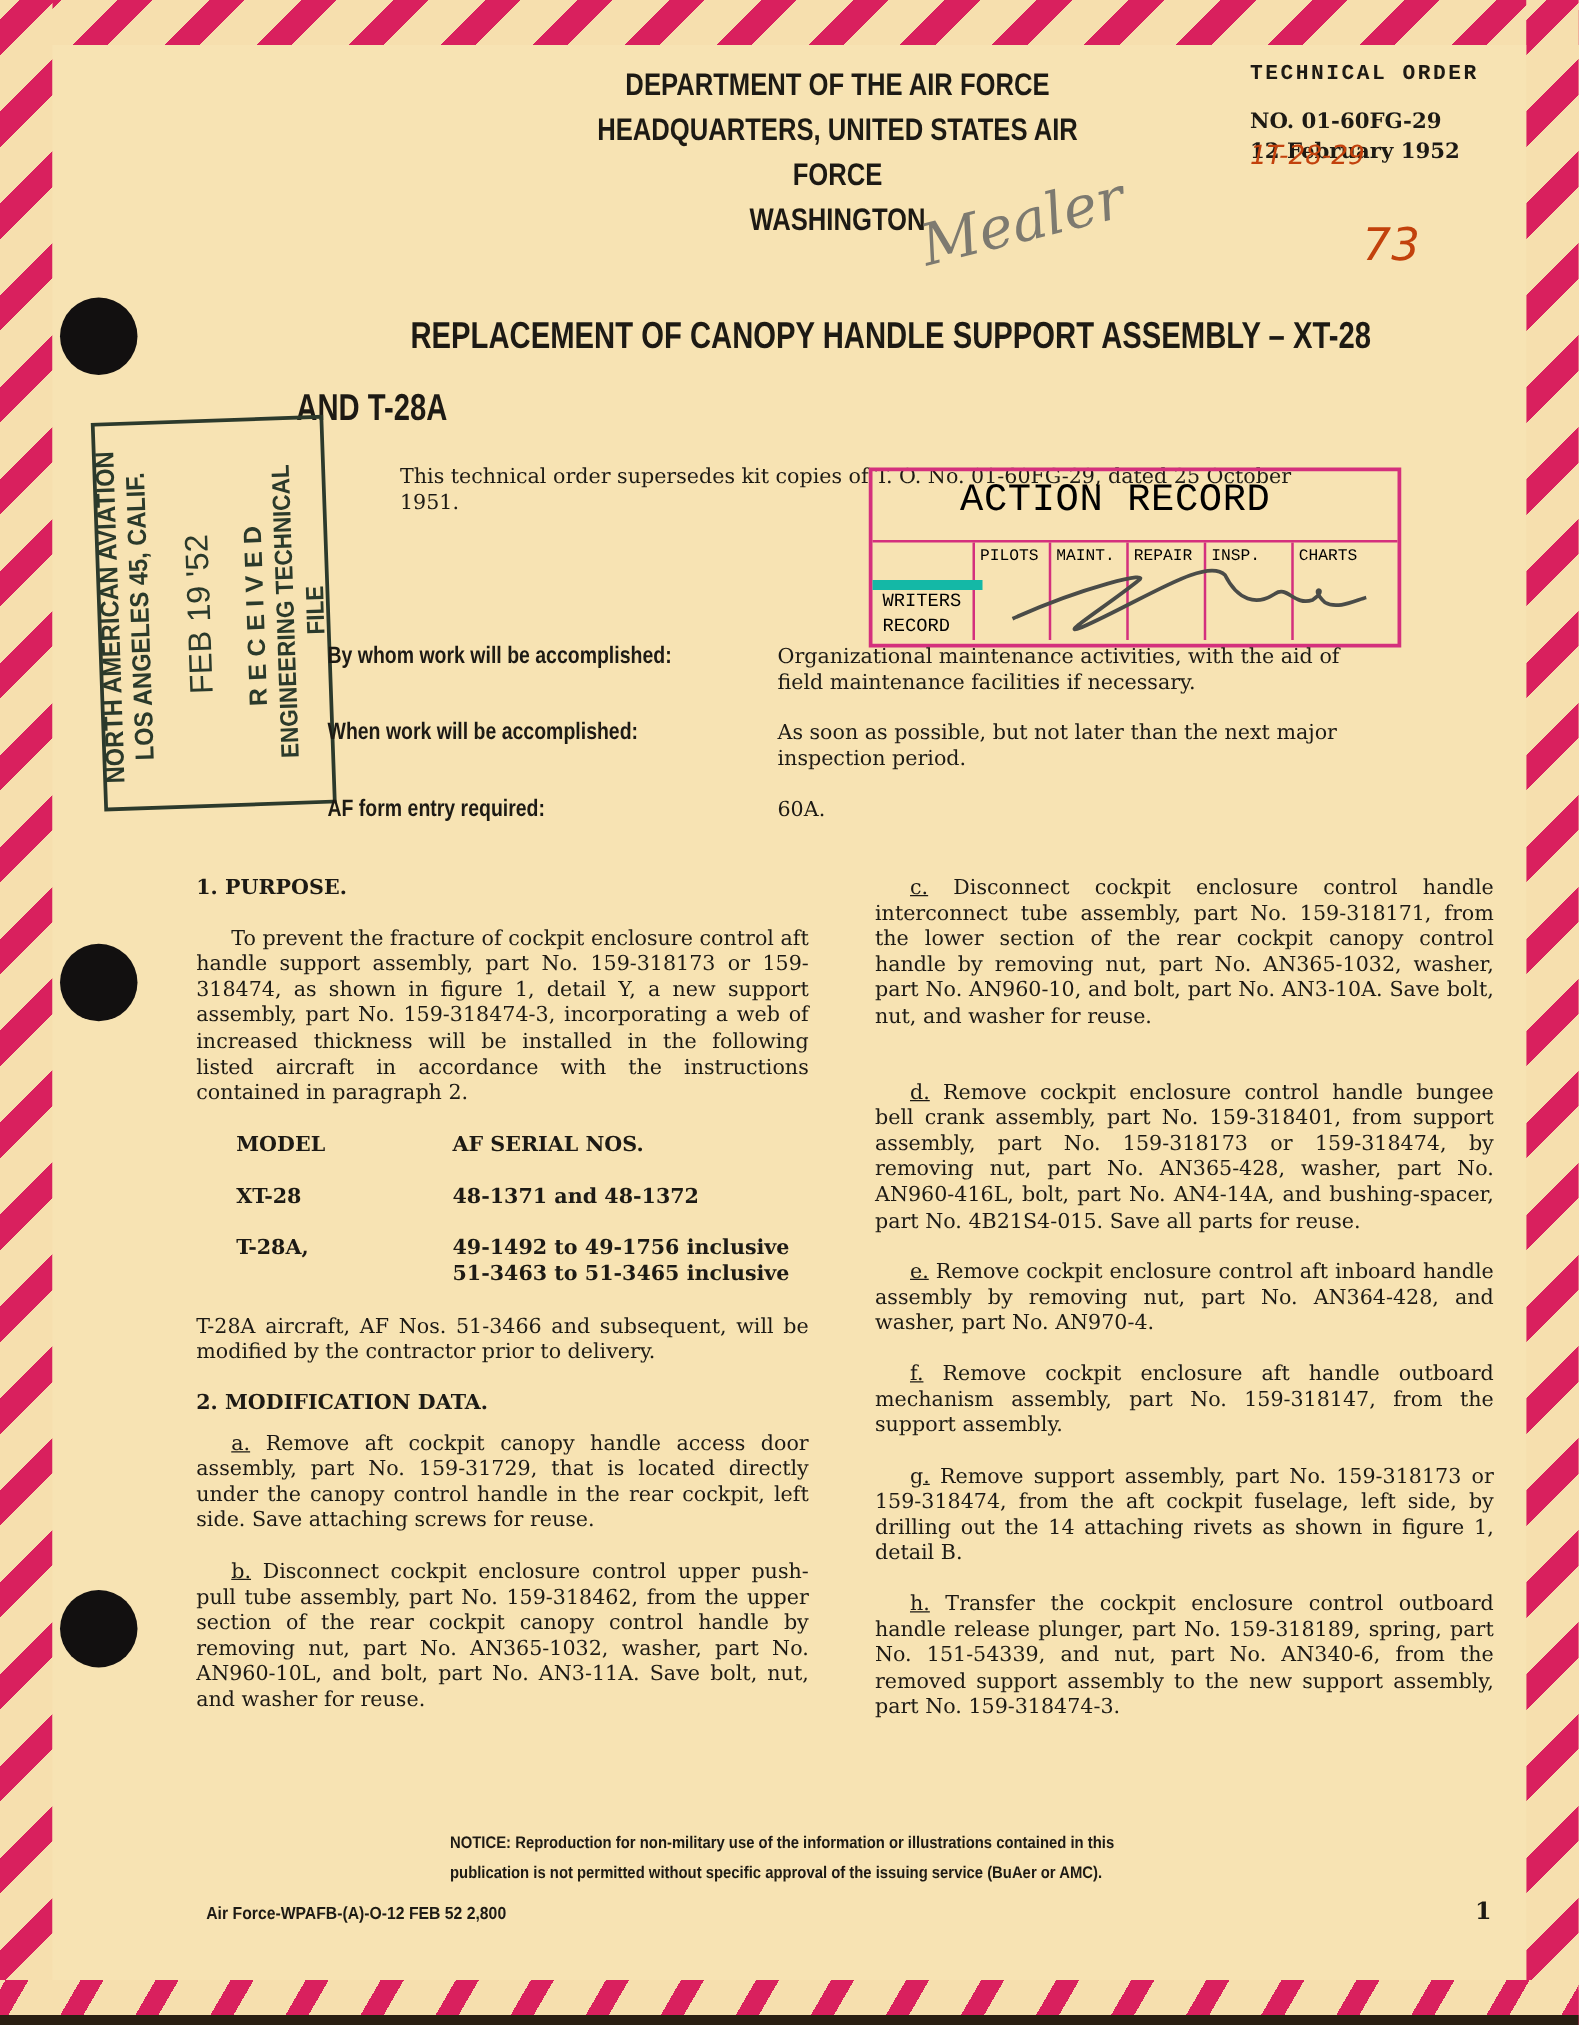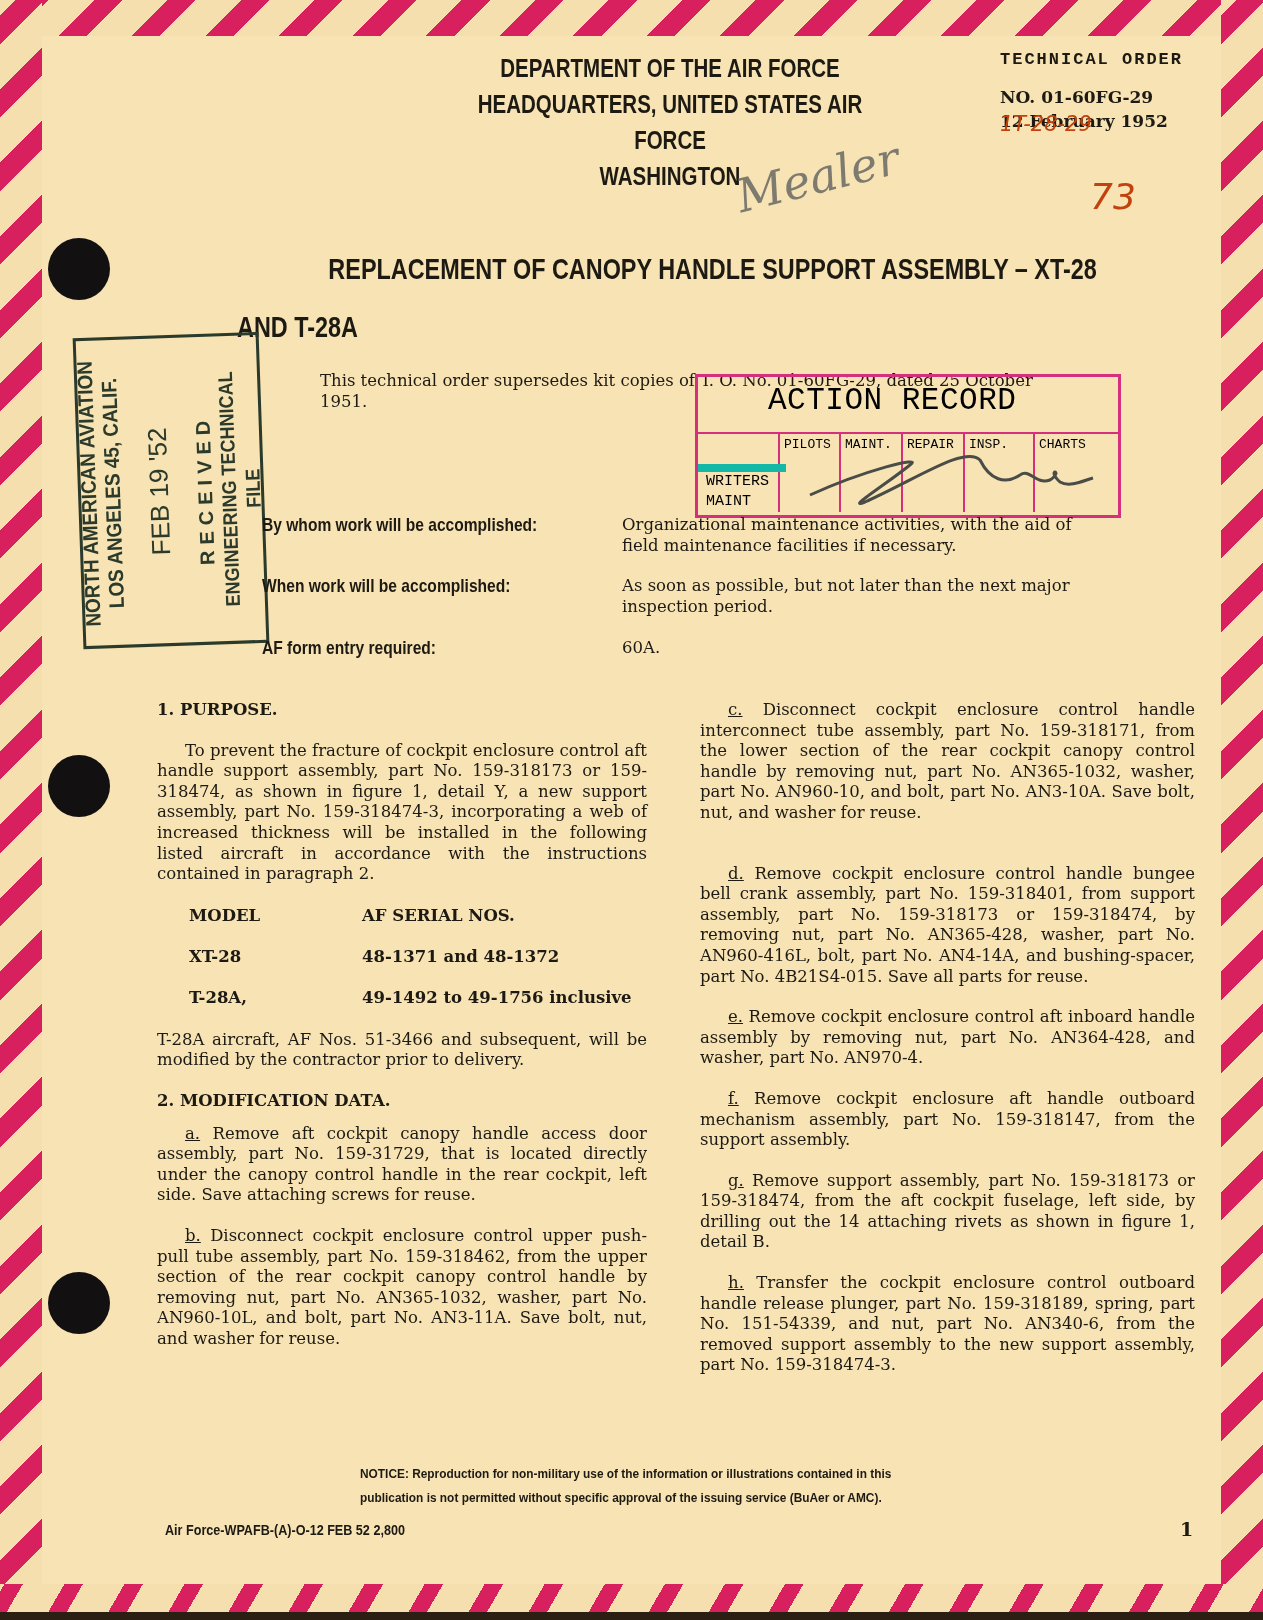--- a/index.html
+++ b/index.html
@@ -120,21 +120,21 @@
   <div class="action-title">ACTION RECORD</div>
   <div class="action-row">
     <div class="ac-cell" style="left:80px; width:55px;">PILOTS</div>
     <div class="ac-cell" style="left:141px; width:56px;">MAINT.</div>
     <div class="ac-cell" style="left:203px; width:56px;">REPAIR</div>
     <div class="ac-cell" style="left:265px; width:58px;">INSP.</div>
     <div class="ac-cell" style="left:335px; width:80px;">CHARTS</div>
   </div>
   <div class="ac-writers">
     <div>WRITERS</div>
-    <div>MAINT</div>
+    <div>RECORD</div>
   </div>
 </div>
 <svg class="signature" viewBox="0 0 290 70">
   <path d="M5 55 C60 30, 120 15, 105 25 C80 45, 40 70, 60 62 C110 40, 160 5, 175 20 C185 40, 200 45, 215 35 C225 28, 230 45, 245 40 C260 30, 240 28, 255 42 C265 48, 280 40, 288 38" fill="none" stroke="#4a4c48" stroke-width="3"></path>
 </svg>
 
 <div class="nav-stamp">
   <div class="nav-stamp-inner">
     <div class="ns-l1">NORTH AMERICAN AVIATION</div>
     <div class="ns-l2">LOS ANGELES 45, CALIF.</div>
@@ -167,20 +167,24 @@
       <td>AF SERIAL NOS.</td>
     </tr>
     <tr class="gap">
       <td class="mcol">XT-28</td>
       <td>48-1371 and 48-1372</td>
     </tr>
     <tr class="gap">
       <td class="mcol">T-28A,</td>
       <td>49-1492 to 49-1756 inclusive</td>
     </tr>
+    <tr>
+      <td class="mcol"></td>
+      <td>51-3463 to 51-3465 inclusive</td>
+    </tr>
   </tbody>
     </table>
   <p class="para" style="text-indent:0;">T-28A aircraft, AF Nos. 51-3466 and subsequent, will be modified by the contractor prior to delivery.</p>
   <p class="sec-h" style="margin-bottom:12px;">2.  MODIFICATION DATA.</p>
   <p class="para"><span class="ul">a.</span><span> Remove aft cockpit canopy handle access door assembly, part No. 159-31729, that is located directly under the canopy control handle in the rear cockpit, left side.  Save attaching screws for reuse.</span></p>
   <p class="para"><span class="ul">b.</span><span> Disconnect cockpit enclosure control upper push-pull tube assembly, part No. 159-318462, from the upper section of the rear cockpit canopy control handle by removing nut, part No. AN365-1032, washer, part No. AN960-10L, and bolt, part No. AN3-11A. Save bolt, nut, and washer for reuse.</span></p>
 </div>
 
 <div class="col col-right">
   <p class="para" style="margin-bottom:40px;"><span class="ul">c.</span><span> Disconnect cockpit enclosure control handle interconnect tube assembly, part No. 159-318171, from the lower section of the rear cockpit canopy control handle by removing nut, part No. AN365-1032, washer, part No. AN960-10, and bolt, part No. AN3-10A.  Save bolt, nut, and washer for reuse.</span></p>

